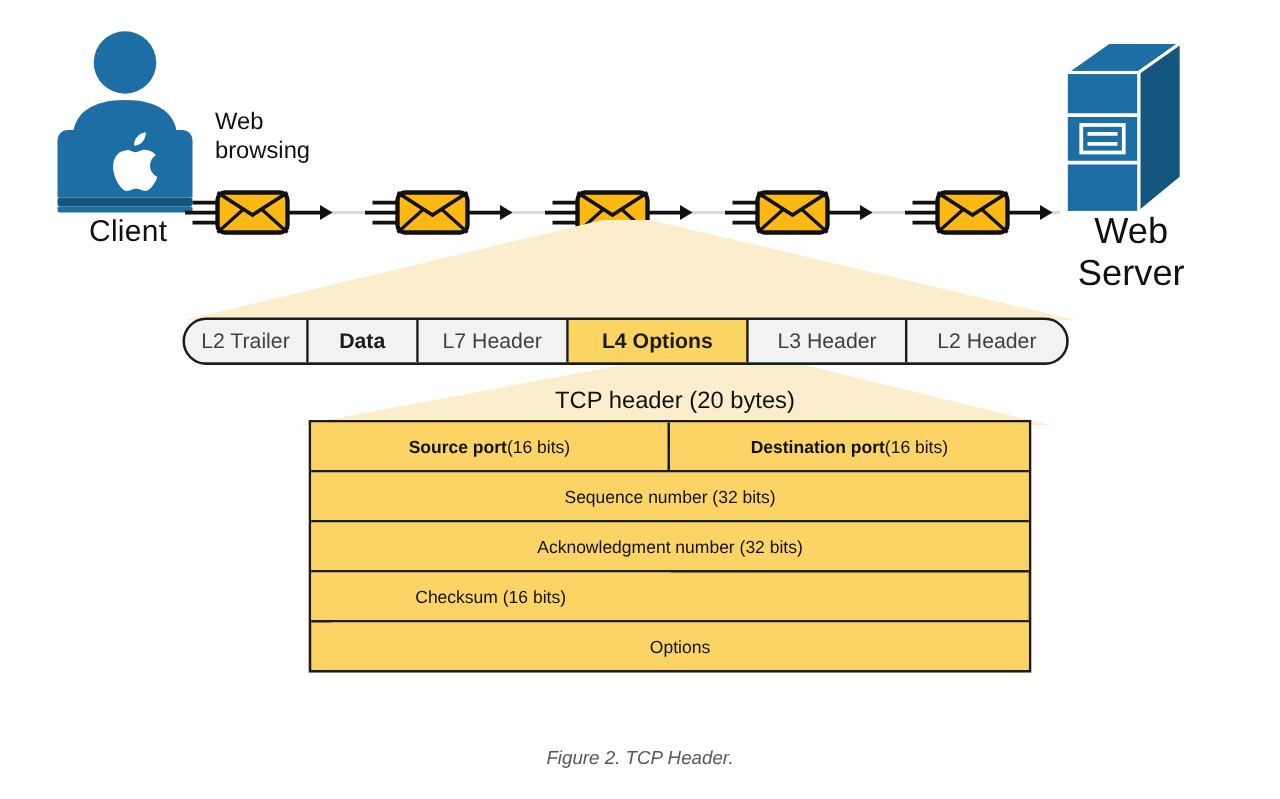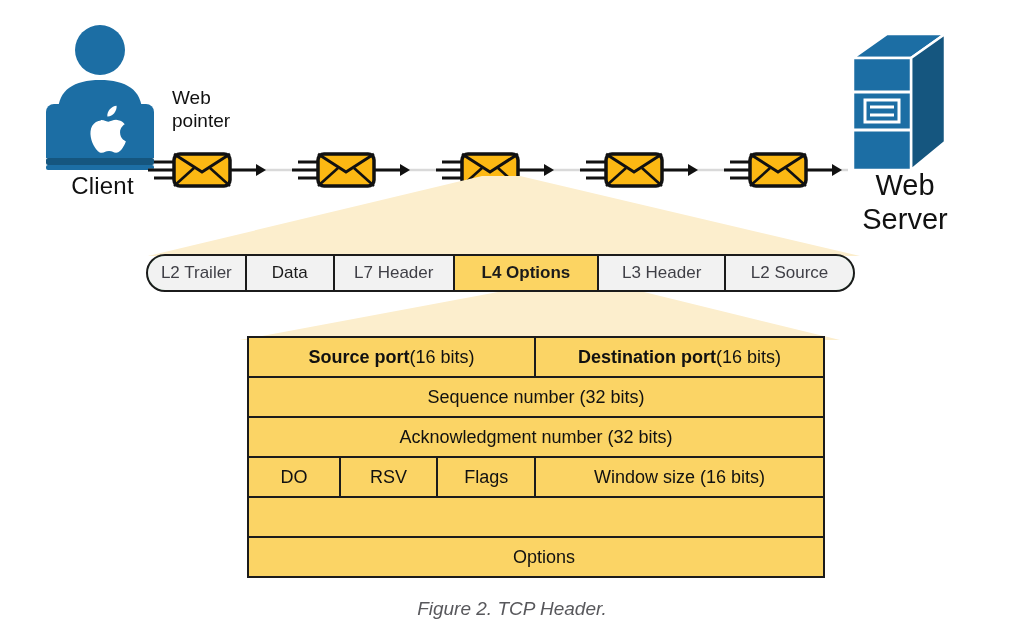--- a/index.html
+++ b/index.html
@@ -103,21 +103,21 @@
     background: #f2f2f2;
     display: flex;
     align-items: center;
     justify-content: center;
     font-size: 17px;
     color: #3f3f46;
     white-space: nowrap;
   }
   .pkt-cell:last-child { border-right: none; }
   .pkt-cell.is-bold {
-    font-weight: normal;
+    font-weight: bold;
     color: #1b1b1b;
   }
   .pkt-cell.is-highlight {
     background: #fcd462;
     color: #1b1b1b;
     font-weight: bold;
   }
 
   
   .tcp-title {
@@ -146,37 +146,37 @@
     border-bottom: 2.5px solid #1b1b1b;
     height: 38px;
   }
   .tcp-row:last-child { border-bottom: none; padding-left: 16px; }
   .tcp-field {
     box-sizing: border-box;
     border-right: 2.5px solid #1b1b1b;
     display: flex;
     align-items: center;
     justify-content: center;
-    font-size: 18px;
+    font-size: 14px;
     color: #111111;
     white-space: nowrap;
     background: #fbd465;
   }
   .tcp-field:last-child { border-right: none; }
   .tcp-field b { font-weight: bold; }
 
   
   .figure-caption {
     position: absolute;
     left: 0;
     top: 598px;
     width: 1024px;
     text-align: center;
     font-style: italic;
-    font-size: 19px;
+    font-size: 15px;
     color: #58585c;
   }
 </style>
 </head>
 <body>
 
 <div id="page">
 
   <div class="client-icon">
     <svg viewBox="0 0 120 148" width="120" height="148" aria-hidden="true">
@@ -193,21 +193,21 @@
       </g>
 
       <rect x="6" y="134" width="108" height="7" rx="2" fill="#15567f"></rect>
       <rect x="6" y="141" width="108" height="5" rx="2" fill="#1c6ea4"></rect>
     </svg>
   </div>
   <div class="client-label">Client</div>
 
   <div class="web-browsing-label">
     <div>Web</div>
-    <div>pointer</div>
+    <div>browsing</div>
   </div>
 
   <div class="flow-area">
     <svg viewBox="0 0 712 46" width="712" height="46" aria-hidden="true">
       <defs>
         <g id="envelope-glyph">
 
           <line x1="-28" y1="6" x2="-8" y2="6" stroke="#111111" stroke-width="3"></line>
           <line x1="-34" y1="14" x2="-8" y2="14" stroke="#111111" stroke-width="3"></line>
           <line x1="-28" y1="22" x2="-8" y2="22" stroke="#111111" stroke-width="3"></line>
@@ -268,27 +268,28 @@
   <svg class="funnel funnel-1" viewBox="0 0 712 80" width="712" height="80" aria-hidden="true">
     <path d="M334 0 L372 0 L712 80 L0 80 Z" fill="#fceecd"></path>
   </svg>
 
   <div class="packet-bar">
     <div class="pkt-cell" style="width:14.0%">L2 Trailer</div>
     <div class="pkt-cell is-bold" style="width:12.5%">Data</div>
     <div class="pkt-cell" style="width:17.0%">L7 Header</div>
     <div class="pkt-cell is-highlight" style="width:20.5%">L4 Options</div>
     <div class="pkt-cell" style="width:18.0%">L3 Header</div>
-    <div class="pkt-cell" style="width:18.0%">L2 Source</div>
+    <div class="pkt-cell" style="width:18.0%">L2 Header</div>
   </div>
 
   <svg class="funnel funnel-2" viewBox="0 0 600 48" width="600" height="48" aria-hidden="true">
     <path d="M258 0 L404 0 L600 48 L0 48 Z" fill="#fceecd"></path>
   </svg>
 
+  <div class="tcp-title">TCP header (20 bytes)</div>
 
   <div class="tcp-table">
 
     <div class="tcp-row">
       <div class="tcp-field" style="width:50%">
         <b>Source port</b>
           <span> (16 bits)</span>
       </div>
       <div class="tcp-field" style="width:50%">
         <b>Destination port</b>
@@ -297,28 +298,23 @@
     </div>
 
     <div class="tcp-row">
       <div class="tcp-field" style="width:100%">Sequence number (32 bits)</div>
     </div>
 
     <div class="tcp-row">
       <div class="tcp-field" style="width:100%">Acknowledgment number (32 bits)</div>
     </div>
 
-    <div class="tcp-row">
-      <div class="tcp-field" style="width:16%">DO</div>
-      <div class="tcp-field" style="width:17%">RSV</div>
-      <div class="tcp-field" style="width:17%">Flags</div>
-      <div class="tcp-field" style="width:50%">Window size (16 bits)</div>
-    </div>
-
-    <div class="tcp-row">
+
+    <div class="tcp-row">
+      <div class="tcp-field" style="width:50%">Checksum (16 bits)</div>
     </div>
 
     <div class="tcp-row">
       <div class="tcp-field" style="width:100%">Options</div>
     </div>
 
   </div>
 
   <div class="figure-caption">Figure 2. TCP Header.</div>
 

